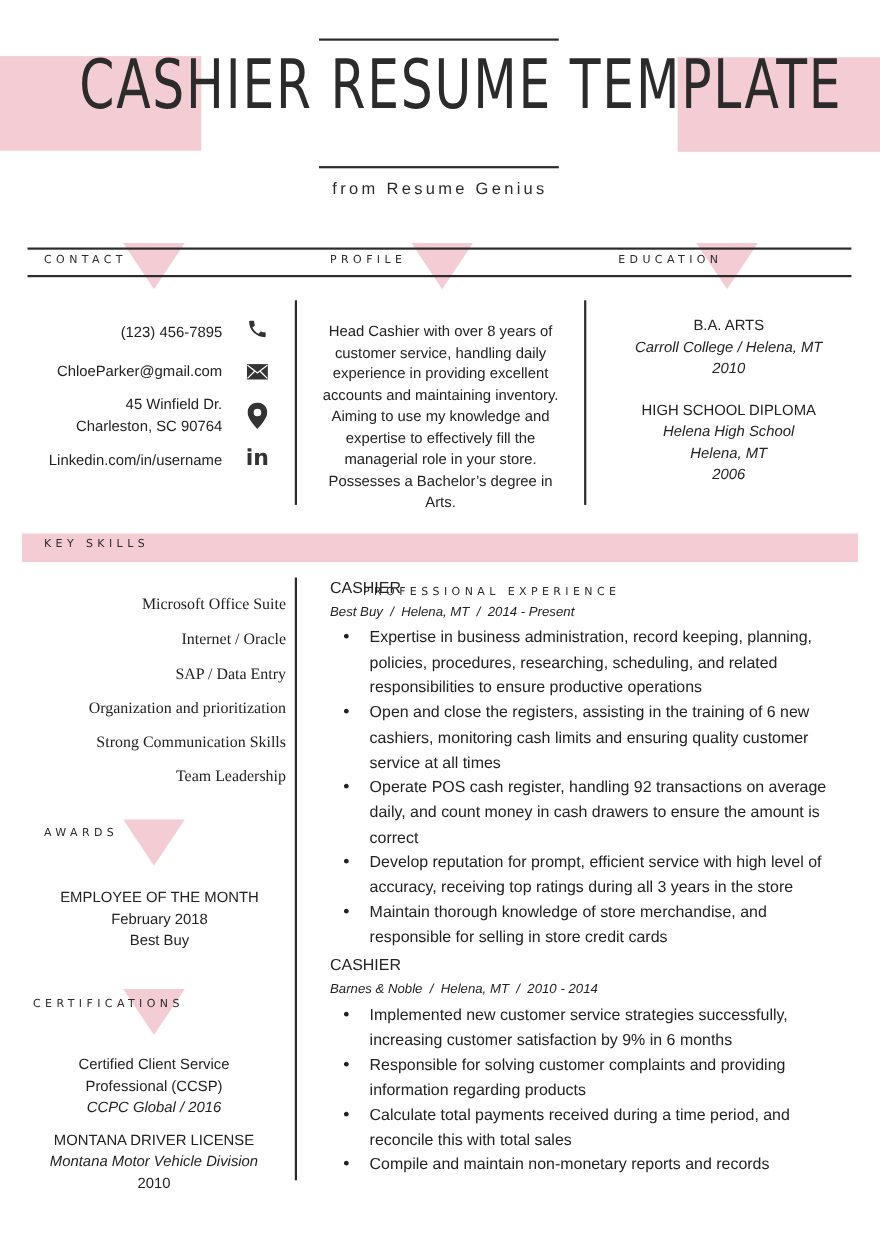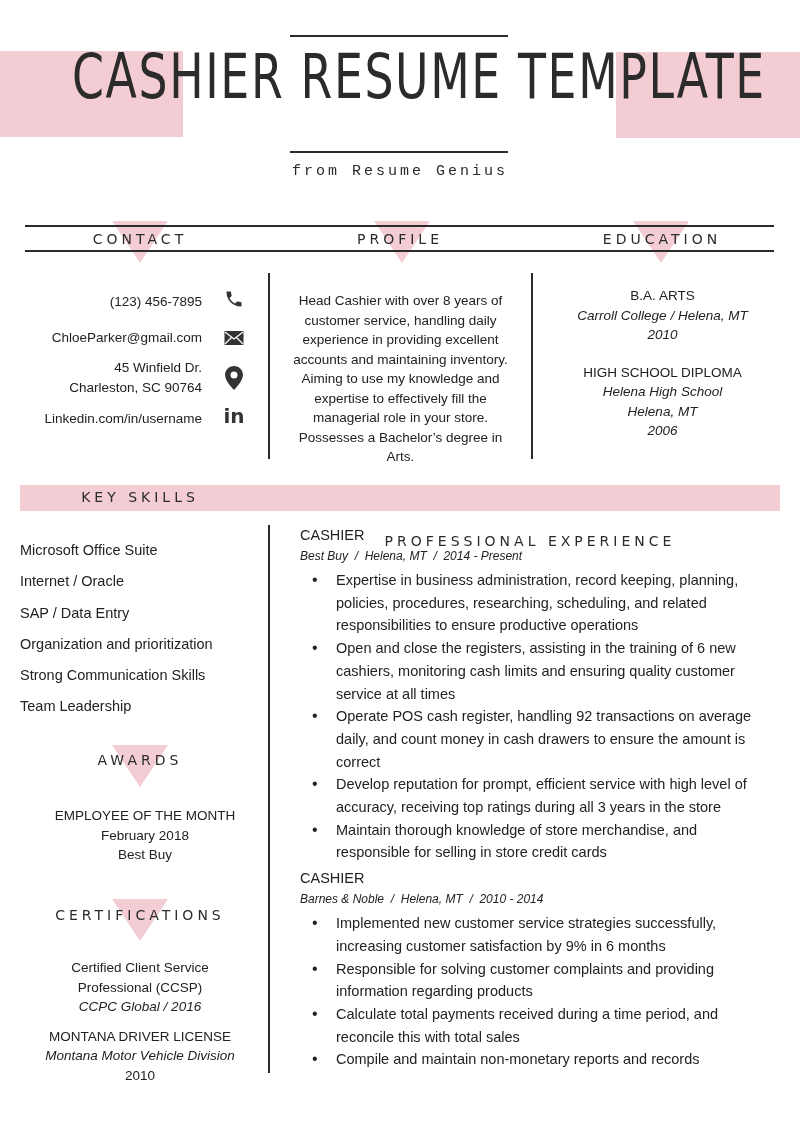--- a/index.html
+++ b/index.html
@@ -11,43 +11,43 @@
   .rule { background: #2b2b2b; height: 2px; }
 
   .title {
     position: absolute; left: 0; width: 800px; top: 40px; text-align: center;
     font-family: "DejaVu Sans Condensed", "DejaVu Sans", sans-serif;
     font-size: 62px; letter-spacing: 2px; color: #2b2b2b; font-weight: normal;
     transform: scaleX(0.82); transform-origin: center; white-space: nowrap;
   }
   .subtitle {
     position: absolute; left: 0; width: 800px; top: 163px; text-align: center;
-    font-family: Liberation Mono, monospace; font-size: 15px; letter-spacing: 3px; color: #2b2b2b;
+    font-family: Liberation Sans, sans-serif; font-size: 15px; letter-spacing: 3px; color: #2b2b2b;
   }
 
   .sec-head {
-    position: absolute; text-align: center;
-    font-family: "DejaVu Sans", sans-serif; font-size: 14px; letter-spacing: 4px; color: #2b2b2b;
+    position: absolute; text-align: left;
+    font-family: "DejaVu Sans", sans-serif; font-size: 10px; letter-spacing: 4px; color: #2b2b2b;
   }
   .tri {
     position: absolute; width: 0; height: 0;
     border-left: 28px solid transparent; border-right: 28px solid transparent;
     border-top: 42px solid #f3cdd3;
   }
   .vline { position: absolute; width: 2px; background: #2b2b2b; }
 
   .body-text { font-family: "Liberation Sans", sans-serif; font-size: 13.5px; color: #222; }
   .center { text-align: center; }
   .italic { font-style: italic; }
 
   .contact-row { position: absolute; right: 598px; text-align: right; font-size: 13.5px; line-height: 20px; }
   .contact-icon { position: absolute; left: 222px; width: 24px; height: 24px; display: flex; align-items: center; justify-content: center; color: #333; }
 
   .skills-list { position: absolute; left: 20px; width: 240px; top: 540px; }
-  .skills-list div { text-align: left; font-size: 14.5px; height: 31.3px; line-height: 20px; }
+  .skills-list div { text-align: right; font-size: 14.5px; height: 31.3px; line-height: 20px; font-family: Liberation Serif, serif; }
 
   .job-title { font-size: 14.5px; }
   .job-meta { font-size: 12px; font-style: italic; }
   .bullets { list-style: none; margin-top: 2px; }
   .bullets li { position: relative; padding-left: 36px; font-size: 14.5px; line-height: 22.7px; }
   .bullets li::before { content: "\2022"; position: absolute; left: 12px; top: 0; font-size: 16px; }
 </style>
 </head>
 <body>
 

